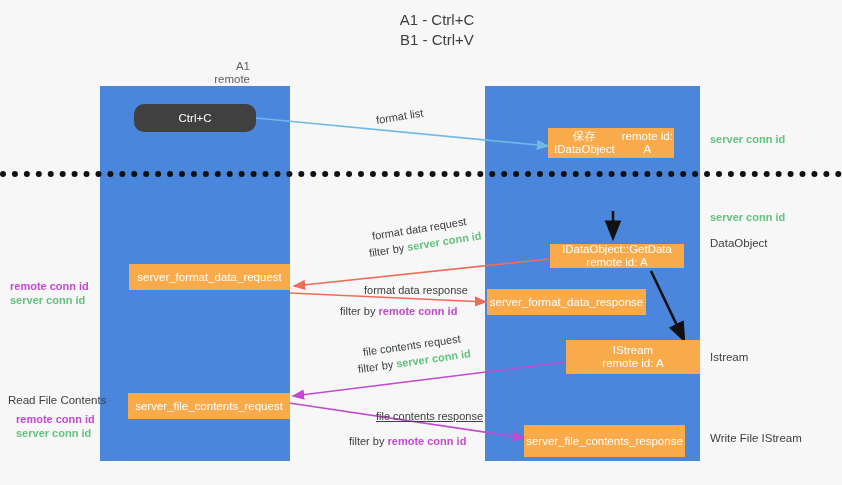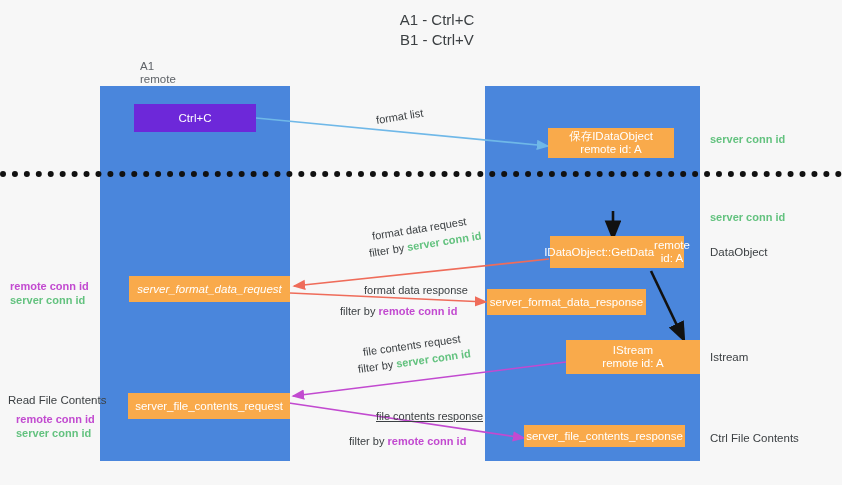--- a/index.html
+++ b/index.html
@@ -13,35 +13,35 @@
   }
   .canvas{position:absolute;left:0;top:0;width:842px;height:485px;}
   svg.layer{position:absolute;left:0;top:0;width:842px;height:485px;pointer-events:none;}
 
   .title{
     position:absolute;left:0;top:10px;width:842px;
     text-align:center;font-size:15px;line-height:20px;color:#3c4043;padding-left:16px;
   }
 
   .colhead{
-    position:absolute;text-align:left;font-size:11.5px;line-height:13px;color:#5f6368;
+    position:absolute;text-align:right;font-size:11.5px;line-height:13px;color:#5f6368;
   }
 
   .lane{position:absolute;background:#4a86dc;}
 
   .node{
     position:absolute;
     display:flex;align-items:center;justify-content:center;
     text-align:center;
     color:#ffffff;
     font-size:11.5px;line-height:13px;
     box-sizing:border-box;
   }
   .node.orange{background:#f9aa4b;}
-  .node.green{background:#6d28d9;}
+  .node.green{background:#404040;border-radius:10px;}
 
   .lbl{position:absolute;font-size:11px;line-height:14px;color:#3c4043;white-space:nowrap;}
   .lbl.green{color:#63c27f;font-weight:bold;}
   .lbl.magenta{color:#c24ad0;font-weight:bold;}
   .lbl.right{color:#3c4043;font-size:11.5px;}
   .rot-a{transform:rotate(-9deg);transform-origin:left center;}
   .rot-b{transform:rotate(-8deg);transform-origin:left center;}
   .dash{position:absolute;left:0;top:171px;width:842px;height:0;border-top:6px dotted #111;}
 </style>
 </head>
@@ -86,43 +86,43 @@
     <path d="M613,211 L613,236" stroke="#111111" stroke-width="2.6" fill="none" marker-end="url(#ar-blk)"></path>
     <path d="M549,259 L294,286" stroke="#ef6c5a" stroke-width="1.6" fill="none" marker-end="url(#ar-red)"></path>
     <path d="M290,293 L486,302" stroke="#ef6c5a" stroke-width="1.6" fill="none" marker-end="url(#ar-red)"></path>
     <path d="M651,271 L683,338" stroke="#111111" stroke-width="2.6" fill="none" marker-end="url(#ar-blk)"></path>
     <path d="M566,362 L293,396" stroke="#c24ad0" stroke-width="1.6" fill="none" marker-end="url(#ar-mag)"></path>
     <path d="M289,403 L524,438" stroke="#c24ad0" stroke-width="1.6" fill="none" marker-end="url(#ar-mag)"></path>
   </svg>
 
   <div class="node green" style="left:134px;top:104px;width:122px;height:28px;">Ctrl+C</div>
 
-  <div class="node orange" style="left:548px;top:128px;width:126px;height:30px;flex-direction:column;">
+  <div class="node orange" style="left:548px;top:128px;width:126px;height:30px;flex-direction:row;">
     <div>保存IDataObject</div>
     <div>remote id: A</div>
   </div>
 
 
-  <div class="node orange" style="left:550px;top:236px;width:134px;height:32px;flex-direction:row;">
+  <div class="node orange" style="left:550px;top:244px;width:134px;height:24px;flex-direction:column;">
     <div>IDataObject::GetData</div>
     <div>remote id: A</div>
   </div>
 
   <div class="node orange" style="left:566px;top:340px;width:134px;height:34px;flex-direction:column;">
     <div>IStream</div>
     <div>remote id: A</div>
   </div>
 
-  <div class="node orange" style="left:129px;top:276px;width:161px;height:26px;font-style:italic;">server_format_data_request</div>
+  <div class="node orange" style="left:129px;top:264px;width:161px;height:26px;">server_format_data_request</div>
 
   <div class="node orange" style="left:128px;top:393px;width:162px;height:26px;">server_file_contents_request</div>
 
   <div class="node orange" style="left:487px;top:289px;width:159px;height:26px;">server_format_data_response</div>
 
-  <div class="node orange" style="left:524px;top:425px;width:161px;height:22px;">server_file_contents_response</div>
+  <div class="node orange" style="left:524px;top:425px;width:161px;height:32px;">server_file_contents_response</div>
 
   <div class="dash"></div>
 
   <div class="lbl rot-a" style="left:376px;top:113px;">format list</div>
 
   <div class="lbl rot-a" style="left:372px;top:229px;">format data request</div>
   <div class="lbl rot-a" style="left:369px;top:246px;">
     <span>filter by </span><span class="lbl green" style="position:static;">server conn id</span>
   </div>
 
@@ -136,23 +136,23 @@
     <span>filter by </span><span class="lbl green" style="position:static;">server conn id</span>
   </div>
 
   <div class="lbl" style="left:376px;top:409px;text-decoration:underline;">file contents response</div>
   <div class="lbl" style="left:349px;top:434px;">
     <span>filter by </span><span class="lbl magenta" style="position:static;">remote conn id</span>
   </div>
 
   <div class="lbl green" style="left:710px;top:132px;">server conn id</div>
   <div class="lbl green" style="left:710px;top:210px;">server conn id</div>
-  <div class="lbl right" style="left:710px;top:245px;">DataObject</div>
+  <div class="lbl right" style="left:710px;top:236px;">DataObject</div>
   <div class="lbl right" style="left:710px;top:350px;">Istream</div>
-  <div class="lbl right" style="left:710px;top:431px;">Ctrl File Contents</div>
+  <div class="lbl right" style="left:710px;top:431px;">Write File IStream</div>
 
   <div class="lbl magenta" style="left:10px;top:279px;">remote conn id</div>
   <div class="lbl green" style="left:10px;top:293px;">server conn id</div>
   <div class="lbl right" style="left:8px;top:393px;">Read File Contents</div>
   <div class="lbl magenta" style="left:16px;top:412px;">remote conn id</div>
   <div class="lbl green" style="left:16px;top:426px;">server conn id</div>
 
 </div>
 
 </body></html>

